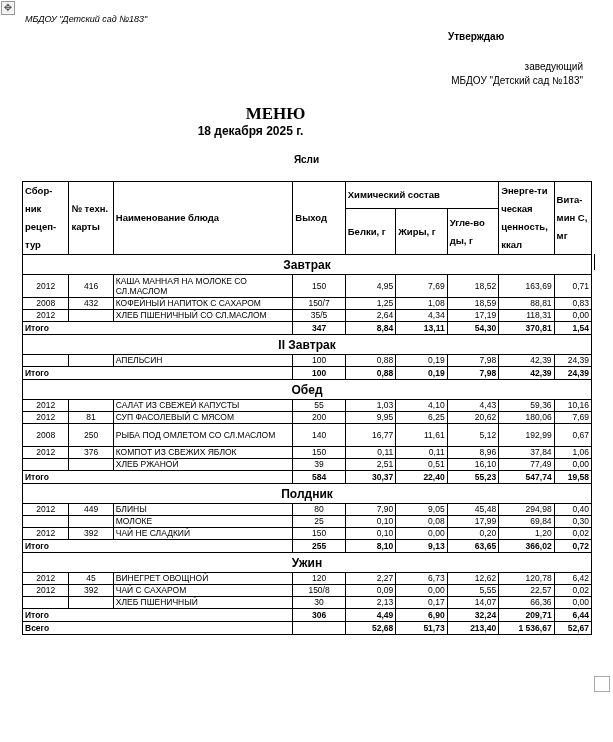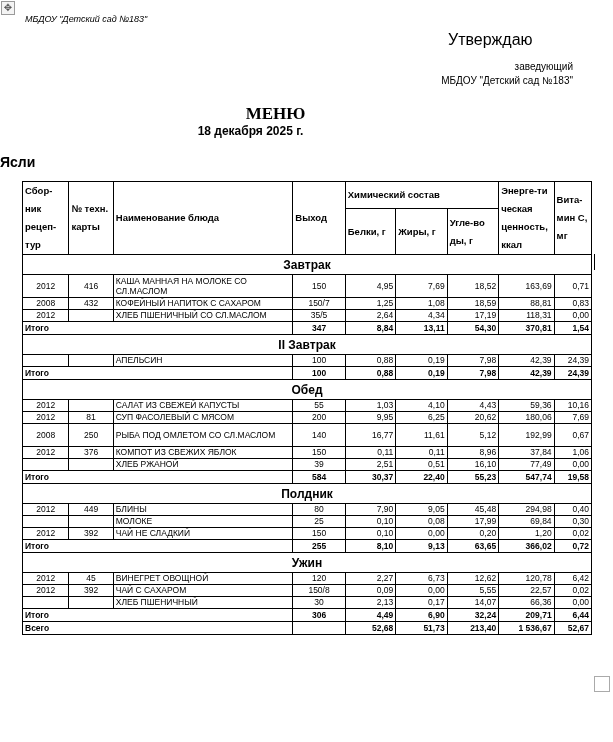--- a/index.html
+++ b/index.html
@@ -1,24 +1,24 @@
 <!DOCTYPE html>
 <html><head>
 <meta charset="utf-8">
 <style>
   html, body { margin:0; padding:0; background:#ffffff; }
   body { width:613px; height:742px; position:relative; overflow:hidden; font-family:"Liberation Sans", sans-serif; color:#000; }
   .move-handle { position:absolute; left:1px; top:1px; width:12px; height:12px; border:1px solid #9a9a9a; background:#f4f4f4; font-size:10px; line-height:12px; text-align:center; color:#555; }
   .org { position:absolute; left:25px; top:14px; font-size:9px; font-style:italic; }
-  .approve { position:absolute; left:448px; top:31px; font-size:16px; font-weight:normal; }
-  .approve-block { position:absolute; right:40px; top:60px; font-size:10px; text-align:right; line-height:14px; }
+  .approve { position:absolute; left:448px; top:31px; font-size:10px; font-weight:bold; }
+  .approve-block { position:absolute; right:30px; top:60px; font-size:10px; text-align:right; line-height:14px; }
   .sign-line { display:inline-block; width:76px; border-bottom:1px solid #000; height:10px; vertical-align:baseline; margin-right:2px; }
   .title { position:absolute; left:0; width:551px; top:104px; text-align:center; font-family:"Liberation Serif", serif; font-size:17px; font-weight:bold; }
   .date { position:absolute; left:0; width:501px; top:124px; text-align:center; font-size:12px; font-weight:bold; }
-  .group { position:absolute; left:0; width:613px; top:154px; font-size:14px; font-weight:bold; }
+  .group { position:absolute; left:0; width:613px; top:154px; text-align:center; font-size:10px; font-weight:bold; }
   table.menu { position:absolute; left:22px; top:181px; width:570px; border-collapse:collapse; table-layout:fixed; font-size:8.5px; }
   table.menu td, table.menu th { border:1px solid #000; padding:0 2px; overflow:hidden; }
   table.menu th { font-weight:bold; font-size:9.5px; text-align:left; line-height:18px; }
   .sec td { font-size:12px; font-weight:bold; text-align:center; height:19px; border-left:1px solid #000; border-right:1px solid #000; }
   .r td { height:11px; line-height:11px; }
   .r2 td { height:22px; line-height:10px; }
   .c { text-align:center; }
   .n { text-align:right; }
   .tot td { font-weight:bold; height:12px; }
   .corner-box { position:absolute; left:594px; top:676px; width:14px; height:14px; border:1px solid #aaa; background:#fff; }

